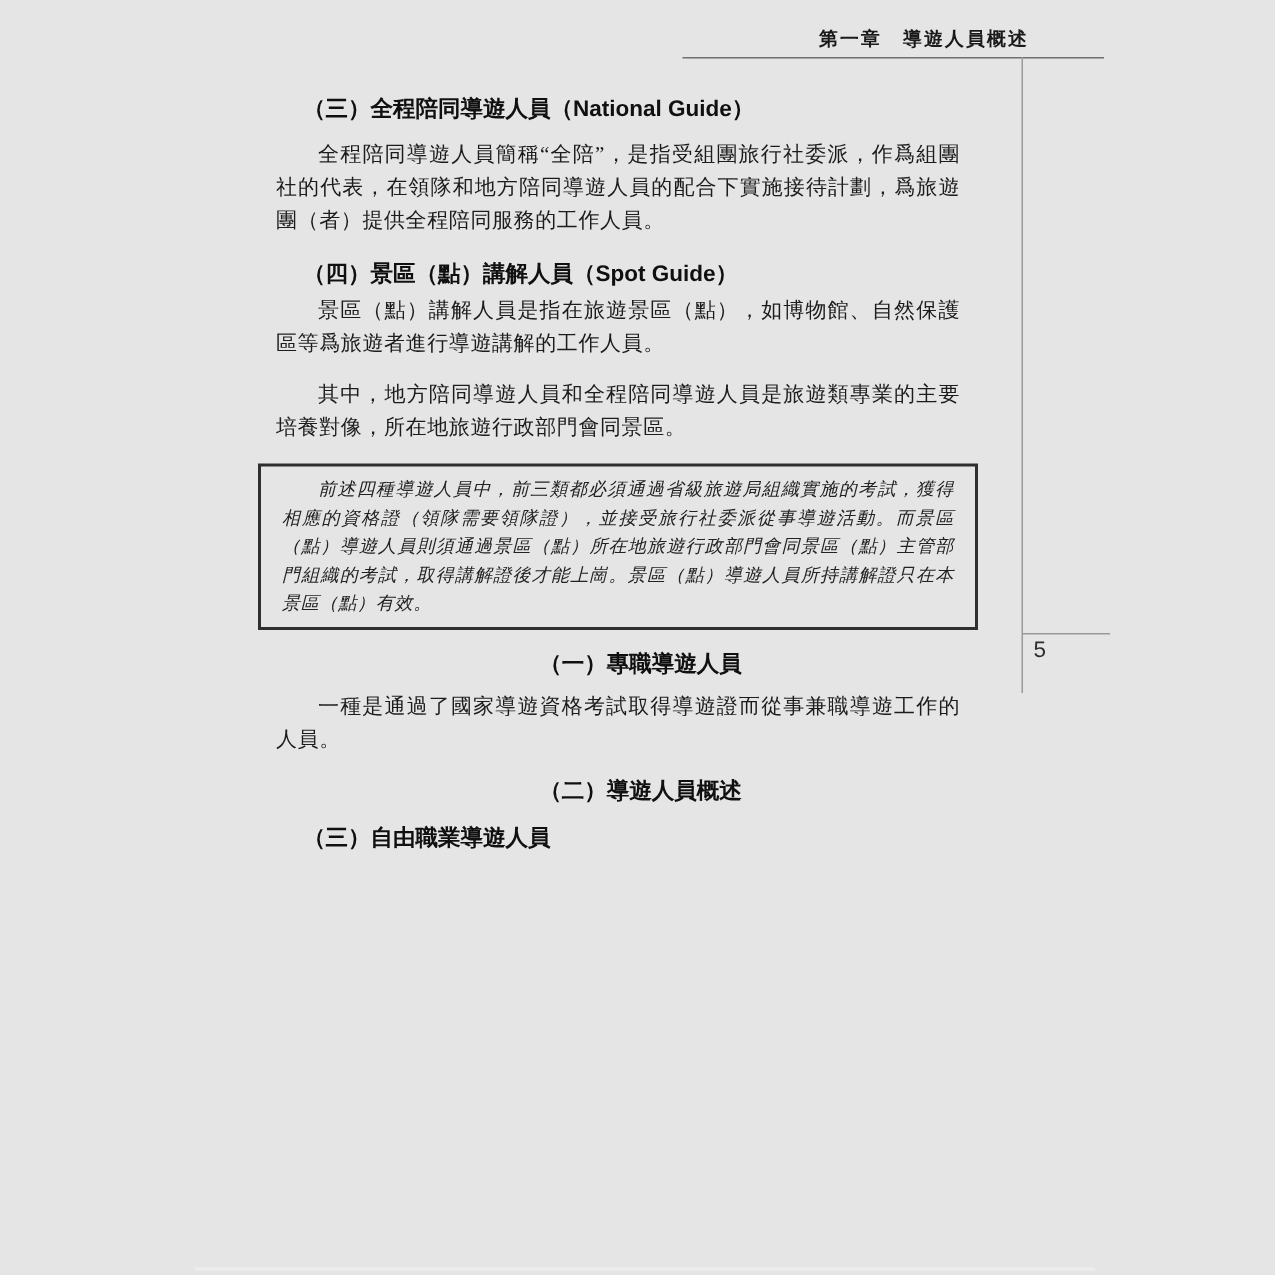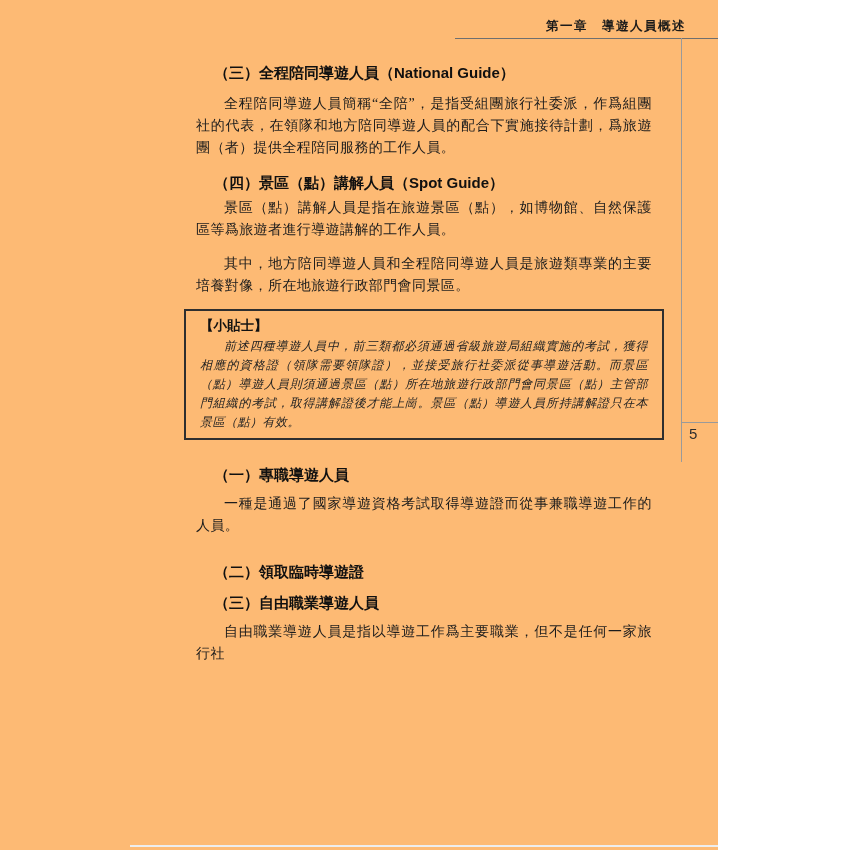--- a/index.html
+++ b/index.html
@@ -1,20 +1,20 @@
 <!DOCTYPE html>
 <html><head>
 <meta charset="utf-8">
 <style>
   html, body { margin: 0; padding: 0; background: #ffffff; }
   .page {
     position: relative;
-    width: 718px;
+    width: 850px;
     height: 850px;
-    background: #fdba74;
+    background: #e5e5e5;
     overflow: hidden;
     font-family: "Liberation Serif", serif;
     color: #1c1c1c;
   }
   
   .chapter-header {
     position: absolute;
     top: 18px;
     left: 0;
     width: 686px;
@@ -52,21 +52,21 @@
     position: absolute;
     left: 689px;
     top: 425px;
     font-family: "Liberation Sans", sans-serif;
     font-size: 15px;
     color: #2e2e2e;
   }
   
   .content {
     position: absolute;
-    left: 184px;
+    left: 172px;
     top: 55px;
     width: 480px;
   }
   .body-p {
     font-size: 14px;
     line-height: 22px;
     letter-spacing: 0.4px;
     text-align: justify;
     text-indent: 2em;
     margin: 12px;
@@ -113,21 +113,21 @@
     text-indent: 2em;
     text-align: justify;
     margin: 0;
     color: #222222;
   }
   .mt3  { margin-top: 3px; }
   .mt4  { margin-top: 4px; }
   .mt6  { margin-top: 6px; }
   .mt8  { margin-top: 8px; }
   .mt10 { margin-top: 10px; }
-  .mt12 { margin-top: 24px; }
+  .mt12 { margin-top: 12px; text-align: center; }
   .page-bottom-edge {
     position: absolute;
     left: 130px;
     top: 845px;
     width: 600px;
     height: 2px;
     background: #ededed;
   }
 </style>
 </head>
@@ -144,30 +144,28 @@
   <div class="content">
 
     <div class="h3 h3-first">（三）全程陪同導遊人員（National Guide）</div>
     <p class="body-p p-after-heading">全程陪同導遊人員簡稱“全陪”，是指受組團旅行社委派，作爲組團社的代表，在領隊和地方陪同導遊人員的配合下實施接待計劃，爲旅遊團（者）提供全程陪同服務的工作人員。</p>
 
     <div class="h3">（四）景區（點）講解人員（Spot Guide）</div>
     <p class="body-p mt4">景區（點）講解人員是指在旅遊景區（點），如博物館、自然保護區等爲旅遊者進行導遊講解的工作人員。</p>
     <p class="body-p">其中，地方陪同導遊人員和全程陪同導遊人員是旅遊類專業的主要培養對像，所在地旅遊行政部門會同景區。</p>
 
     <div class="tipbox">
-      <div class="tip-title">【小貼士】</div>
       <p class="tip-p">前述四種導遊人員中，前三類都必須通過省級旅遊局組織實施的考試，獲得相應的資格證（領隊需要領隊證），並接受旅行社委派從事導遊活動。而景區（點）導遊人員則須通過景區（點）所在地旅遊行政部門會同景區（點）主管部門組織的考試，取得講解證後才能上崗。景區（點）導遊人員所持講解證只在本景區（點）有效。</p>
     </div>
 
 
     <div class="h3 mt12">（一）專職導遊人員</div>
     <p class="body-p mt8">一種是通過了國家導遊資格考試取得導遊證而從事兼職導遊工作的人員。</p>
 
-    <div class="h3 mt12">（二）領取臨時導遊證</div>
+    <div class="h3 mt12">（二）導遊人員概述</div>
 
     <div class="h3 mt10">（三）自由職業導遊人員</div>
-    <p class="body-p mt8">自由職業導遊人員是指以導遊工作爲主要職業，但不是任何一家旅行社</p>
 
   </div>
 
   <div class="page-bottom-edge"></div>
 
 </div>
 
 </body></html>

